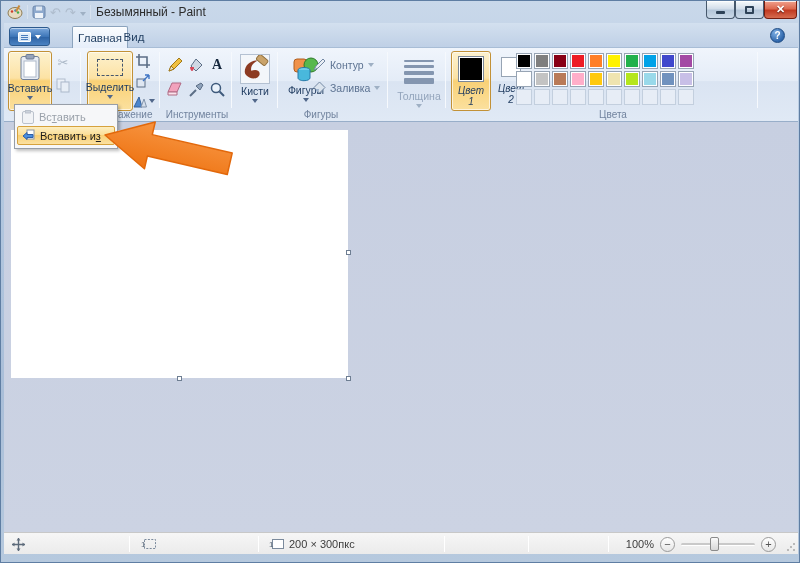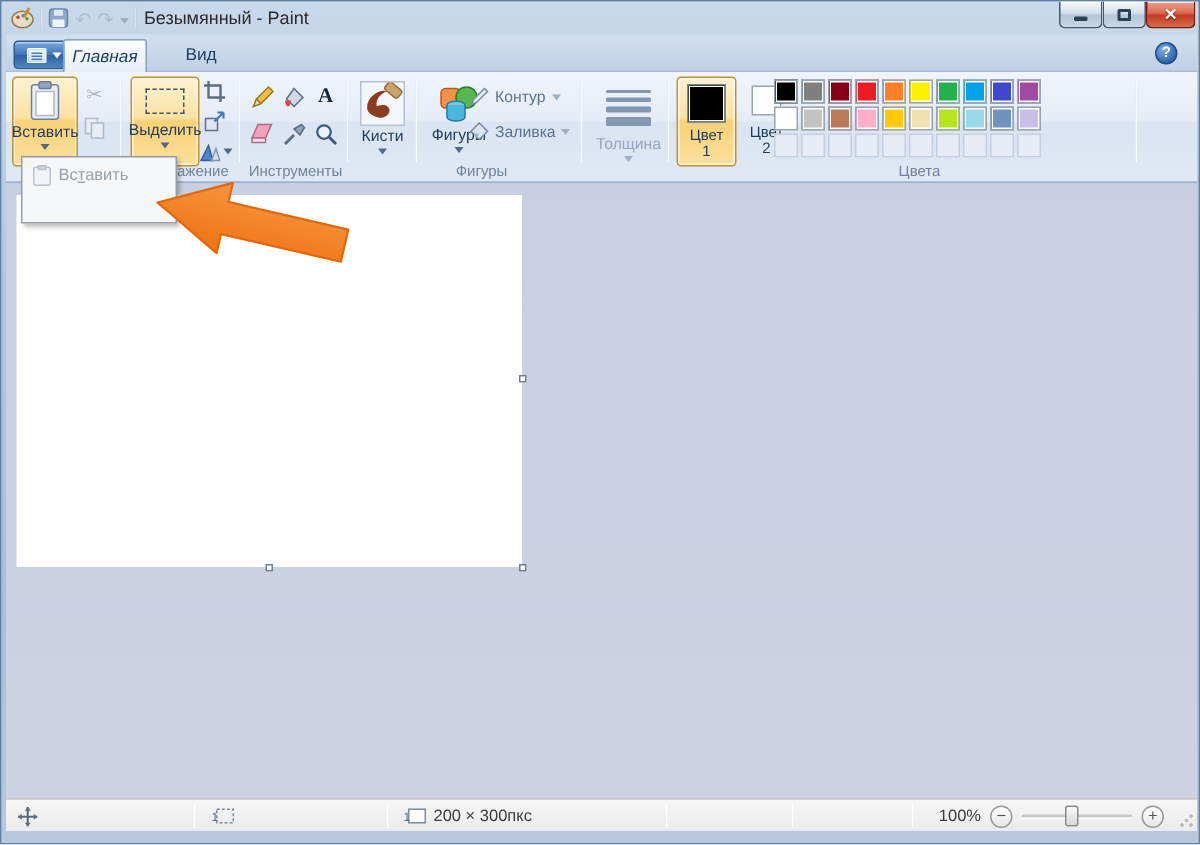--- a/index.html
+++ b/index.html
@@ -35,21 +35,21 @@
   .appbtn-icon { width:13px; height:10px; border:1px solid #fff; border-radius:1px; background:
     linear-gradient(#e9f2fb,#cfe2f6); position:relative; }
   .appbtn-icon:before { content:""; position:absolute; left:2px; top:2px; width:7px; height:1px; background:#4a7dbd; box-shadow:0 2px 0 #4a7dbd, 0 4px 0 #4a7dbd; }
   .caret { width:0; height:0; border-left:3px solid transparent; border-right:3px solid transparent; border-top:4px solid #51678a; }
   .caret.white { border-top-color:#fff; }
   .caret.dim { border-top-color:#9fb0c4; }
   .tab { position:absolute; top:3px; height:22px; font-size:11.5px; color:#1e3c5f;
     display:flex; align-items:center; justify-content:center; }
   .tab.active { background:linear-gradient(#fbfdff,#eef4fb 60%,#e6eefa); border:1px solid #8ba3bd; border-bottom:none;
     border-radius:2px 2px 0 0; box-shadow:inset 0 1px 0 #fff; }
-  .tab-home { left:38px; width:56px;font-style:italic; } .tab-view { left:110px; width:40px;text-align:center; }
+  .tab-home { left:68px; width:56px; } .tab-view { left:110px; width:40px;text-align:center; }
   .helpbtn { position:absolute; left:766px; top:5px; width:15px; height:15px; border-radius:50%;
     background:radial-gradient(circle at 35% 30%,#7fb0e4,#2f66ab 70%); border:1px solid #1d4a82;
     color:#fff; font-size:10px; font-weight:bold; display:flex; align-items:center; justify-content:center; }
 
   
   .ribbon { position:absolute; left:3px; top:47px; width:794px; height:74px;
     background:linear-gradient(180deg,#f0f5fc 0%,#e4ecf7 45%,#dae4f2 46%,#e0e9f5 100%);
     border-bottom:1px solid #98aec9; }
   .rsep { position:absolute; top:4px; height:56px; width:1px; background:#c3d0e1; border-right:1px solid #f6f9fd; }
   .grouplabel { position:absolute; top:61px; height:12px; font-size:10px; color:#71839e; text-align:center; }
@@ -64,21 +64,21 @@
   .dimtext { color:#94a5bc !important; }
   .ddrow { position:absolute; display:flex; align-items:center; gap:4px; font-size:10.5px; color:#5d7392; white-space:nowrap; }
 
   
   .palette { position:absolute; left:512px; top:5px; display:grid; grid-template-columns:repeat(10,16px);
     grid-auto-rows:16px; gap:2px; }
   .swatch { width:16px; height:16px; border:1px solid #97a4b4; box-shadow:inset 0 0 0 1px #fff; }
   .swatch.empty { background:#e7edf6; border-color:#c3cfde; box-shadow:none; }
   .c1-swatch { width:26px; height:26px; background:#000; border:1px solid #7a8798; box-shadow:inset 0 0 0 1px #fff; }
   .c2-swatch { width:20px; height:20px; background:#fff; border:1px solid #97a4b4; margin-top:3px; }
-  .twoline { font-size:10px; color:#1e3a5f; line-height:11px; text-align:center; }
+  .twoline { font-size:10px; color:#1e3a5f; line-height:11px; text-align:center;font-style:italic; }
   .rainbow { width:26px; height:26px; border:1px solid #aab6c6;
     background:linear-gradient(135deg,#ff0000,#ffee00 25%,#22cc44 50%,#2299ff 75%,#cc33cc 100%); }
 
   
   .thick-lines { width:30px; display:flex; flex-direction:column; gap:3px; margin-top:6px; }
   .thick-lines div { background:#8496b0; border-radius:1px; }
 
   
   .workarea { position:absolute; left:3px; top:121px; width:794px; height:410px;
     background:linear-gradient(180deg,#c7cfe1,#ccd3e3); }
@@ -359,20 +359,27 @@
   </div>
 
   <div class="menu">
     <div class="mi disabled">
       <svg width="12" height="14" viewBox="0 0 12 14" style="opacity:.55">
         <rect x="0.5" y="1.5" width="11" height="12" rx="1.5" fill="#eef1f5" stroke="#8b97a8"></rect>
         <rect x="3.5" y="0.5" width="5" height="2.5" fill="#a9b4c4" stroke="#8b97a8"></rect>
       </svg>
       <span class="lbl"><span>Вс</span><u>т</u><span>авить</span></span>
     </div>
+    <div class="mi hl">
+      <svg width="13" height="13" viewBox="0 0 13 13">
+        <rect x="5" y="1" width="7" height="9" fill="#fff" stroke="#8b97a8"></rect>
+        <path d="M1 7l4-3.5v2h6v3H5v2z" fill="#4b8ede" stroke="#2c5ea8"></path>
+      </svg>
+      <span class="lbl"><span>Вставить и</span><u>з</u><span></span></span>
+    </div>
   </div>
 
   <svg class="bigarrow" viewBox="0 0 160 90">
     <defs>
       <linearGradient id="agrad" x1="0" y1="0" x2="0" y2="1">
         <stop offset="0" stop-color="#f79440"></stop>
           <stop offset="1" stop-color="#ee7312"></stop>
       </linearGradient>
     </defs>
     <g transform="rotate(13 6 28)">

